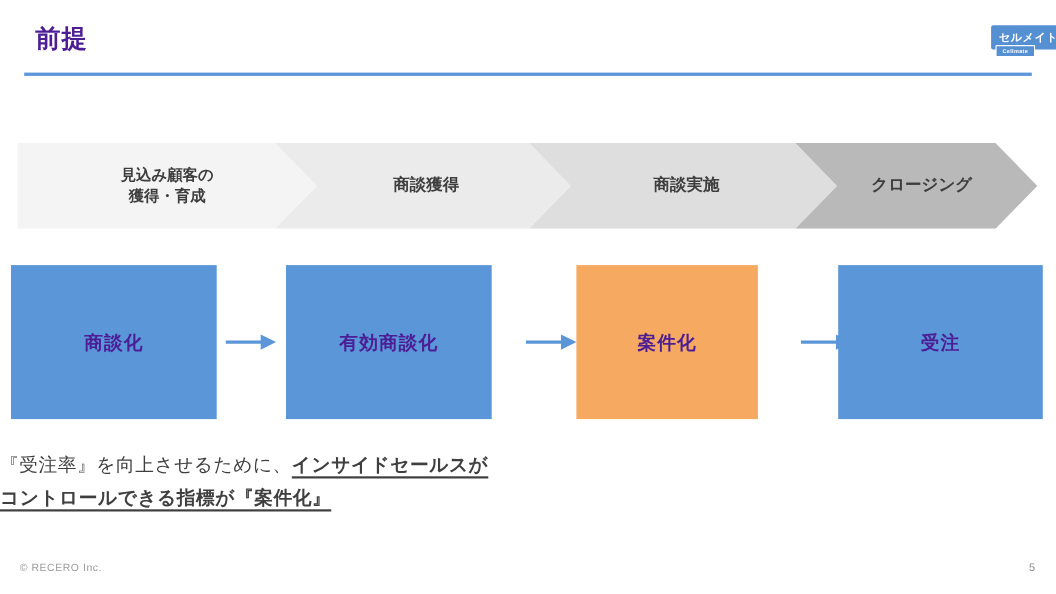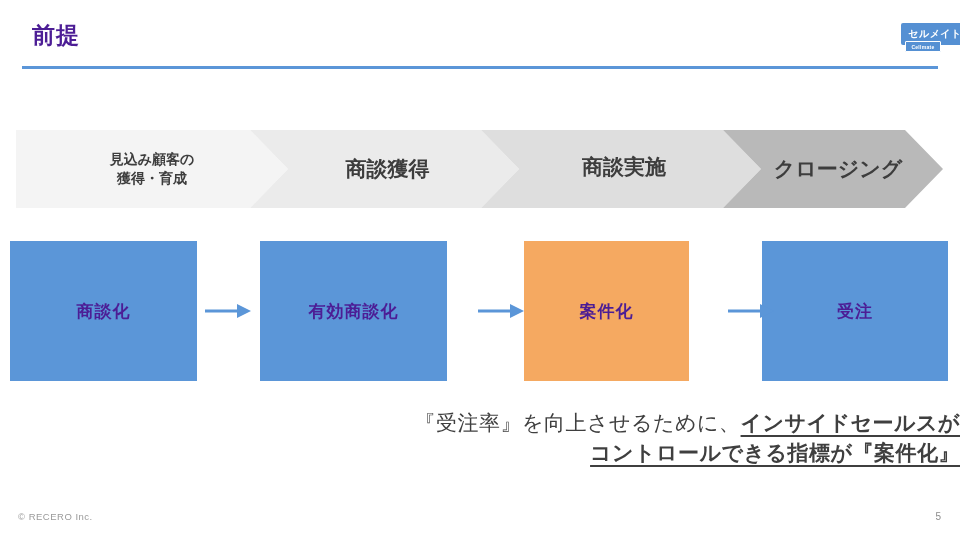--- a/index.html
+++ b/index.html
@@ -41,48 +41,48 @@
     color: #ffffff; font-size: 5px; font-weight: 700; letter-spacing: 0.3px;
   }
 
   
   .process-band { position: absolute; left: 16px; top: 130px; width: 929px; height: 78px; }
   .process-band svg { position: absolute; left: 0; top: 0; display: block; }
   .stage-label {
     position: absolute; top: 0; height: 78px;
     display: flex; align-items: center; justify-content: center;
     text-align: center;
-    font-weight: 700; font-size: 21px; color: #3d3d3d;
+    font-weight: 700; font-size: 15px; color: #3d3d3d;
     white-space: pre-line; line-height: 1.35;
   }
   .stage-label.s1 { left: 0px;   width: 272px; font-size: 14px; }
   .stage-label.s2 { left: 256px; width: 231px; }
-  .stage-label.s3 { left: 487px; width: 242px; font-family: Liberation Mono, monospace; }
+  .stage-label.s3 { left: 487px; width: 242px; }
   .stage-label.s4 { left: 729px; width: 186px; }
 
   
   .funnel-box {
     position: absolute; top: 241px; height: 140px;
     display: flex; align-items: center; justify-content: center;
     color: #4c1d95; font-weight: 700; font-size: 17px; letter-spacing: 1px;
   }
   .funnel-box.b1 { left: 10px;  width: 187px; }
   .funnel-box.b2 { left: 260px; width: 187px; }
   .funnel-box.b3 { left: 524px; width: 165px; }
   .funnel-box.b4 { left: 762px; width: 186px; }
   .flow-arrow { position: absolute; top: 303px; width: 46px; height: 16px; }
   .flow-arrow.a1 { left: 205px; }
   .flow-arrow.a2 { left: 478px; }
   .flow-arrow.a3 { left: 728px; }
 
   
   .message {
     position: absolute; left: 0; top: 408px; width: 960px;
-    text-align: right;
-    font-size: 21px; color: #3f3f3f; line-height: 30px;
+    text-align: left;
+    font-size: 17px; color: #3f3f3f; line-height: 30px;
     letter-spacing: 0.5px;
   }
   .message .emph {
     font-weight: 700;
     text-decoration: underline;
     text-decoration-thickness: 2px;
     text-underline-offset: 5px;
   }
 
   

